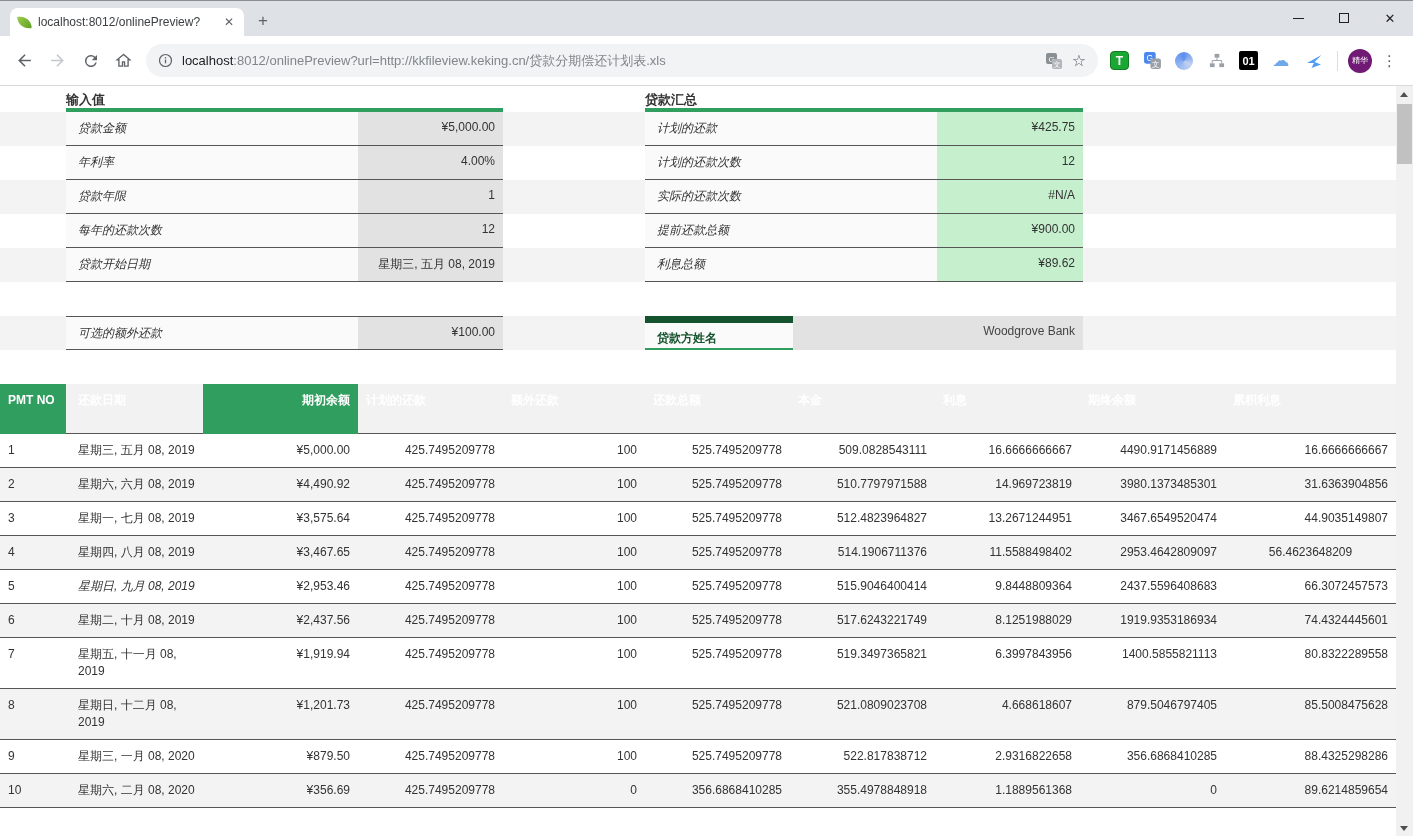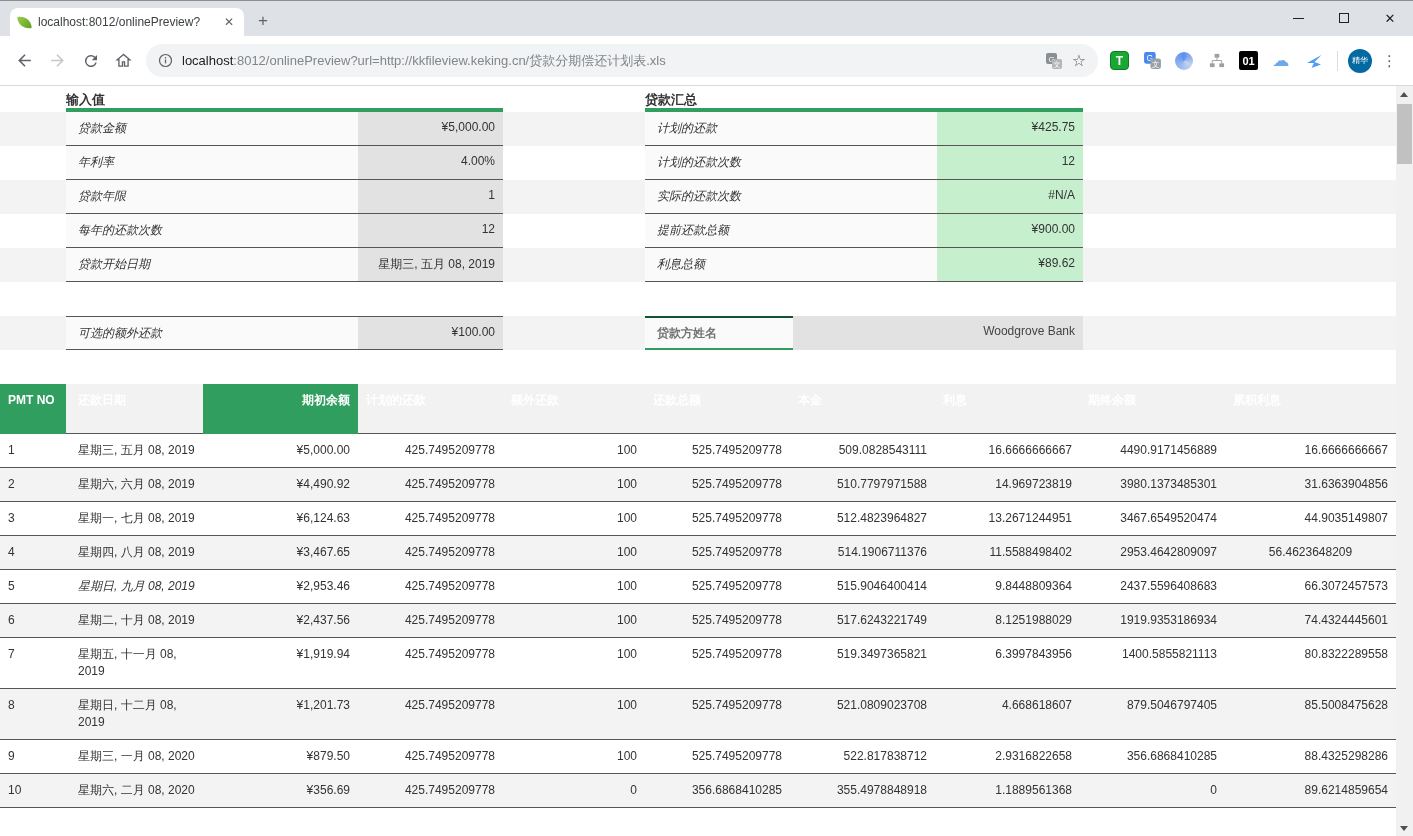--- a/index.html
+++ b/index.html
@@ -46,21 +46,21 @@
   .ext-area { display:flex; align-items:center; gap:13px; margin:0 10px 0 6px; flex:0 0 auto; }
   .ext { width:20px; height:20px; display:flex; align-items:center; justify-content:center; }
   .tamper { width:19px; height:19px; background:#1ba733; border-radius:4px; color:#fff; font-weight:bold; font-size:12px;
             display:flex; align-items:center; justify-content:center; border:1px solid #0e7d22; }
   .badge01 { width:19px; height:19px; background:#000; color:#fff; font-weight:bold; font-size:11px;
              display:flex; align-items:center; justify-content:center; border-radius:2px; }
   .swirl { width:18px; height:18px; border-radius:50%;
            background:conic-gradient(#5b8def,#c3d3ee,#8fb3f2,#5b8def); }
   .cloud { color:#6fa8e8; font-size:17px; line-height:1; }
   .sep { width:1px; height:20px; background:#dcdde0; }
-  .avatar { width:24px; height:24px; border-radius:50%; background:#0369a1; color:#fff; font-size:8px;
+  .avatar { width:24px; height:24px; border-radius:50%; background:#701a75; color:#fff; font-size:8px;
             display:flex; align-items:center; justify-content:center; flex:0 0 auto; }
   .kebab { font-size:15px; color:#5f6368; padding:0 8px 0 10px; letter-spacing:0; }
 
   
   .content { position:relative; height:751px; background:#fff; overflow:hidden; }
   .sheet { margin-right:17px; width:1396px; font-size:12px; color:#333; }
 
   .sec-row { display:flex; height:26px; background:#fff; }
   .sec-left, .sec-right { border-bottom:4px solid #2f9e5f; font-weight:bold; font-size:13px; padding-top:5px; color:#333; }
   .sec-left  { margin-left:66px; width:437px; }
@@ -70,22 +70,22 @@
   .pair-row.stripe { background:#f3f3f3; }
   .tbl-left  { margin-left:66px;  width:437px; display:flex; border-bottom:1px solid #565656; }
   .tbl-right { margin-left:142px; width:438px; display:flex; border-bottom:1px solid #565656; }
   .tbl-left.topline { border-top:1px solid #565656; }
   .tbl-right.lender { border-bottom:none; }
   .cell-lbl { flex:1; font-style:italic; padding:8px 0 0 12px; background:#fafafa; white-space:nowrap; overflow:hidden; }
   .cell-val { width:145px; text-align:right; padding:8px 8px 0 0; white-space:nowrap; }
   .tbl-right .cell-val { width:146px; }
   .grey { background:#e2e2e2; }
   .lightgreen { background:#c6efce; }
-  .lender-lbl { width:148px; color:#737373; font-weight:bold; padding:7px 0 0 12px; background:#fafafa;
-                border-top:2px solid #14532d; border-bottom:2px solid #2f9e5f; white-space:nowrap; }
+  .lender-lbl { width:148px; color:#14532d; font-weight:bold; padding:7px 0 0 12px; background:#fafafa;
+                border-top:7px solid #14532d; border-bottom:2px solid #2f9e5f; white-space:nowrap; }
   .lender-val { flex:1; background:#e2e2e2; text-align:right; padding:8px 8px 0 0; color:#444; }
 
   .blank-row { height:34px; background:#fff; }
 
   
   .trow { display:flex; height:34px; background:#fff; }
   .trow.stripe { background:#f3f3f3; }
   .trow.tall { height:51px; }
   .tcell { padding:8px 8px 0 8px; line-height:17px; white-space:nowrap; overflow:hidden;
            border-bottom:1px solid #565656; }
@@ -307,21 +307,21 @@
             <div class="tcell d4" style="width: 142px; text-align: right;">100</div>
             <div class="tcell d5" style="width: 145px; text-align: right;">525.7495209778</div>
             <div class="tcell d6" style="width: 145px; text-align: right;">510.7797971588</div>
             <div class="tcell d7" style="width: 145px; text-align: right;">14.969723819</div>
             <div class="tcell d8" style="width: 145px; text-align: right;">3980.1373485301</div>
             <div class="tcell d9" style="width: 171px; text-align: right;">31.6363904856</div>
           </div>
           <div class="trow">
             <div class="tcell d0" style="width: 66px; text-align: left;">3</div>
             <div class="tcell d1" style="width: 137px; text-align: left;">星期一, 七月 08, 2019</div>
-            <div class="tcell d2" style="width: 155px; text-align: right;">¥6,124.63</div>
+            <div class="tcell d2" style="width: 155px; text-align: right;">¥3,575.64</div>
             <div class="tcell d3" style="width: 145px; text-align: right;">425.7495209778</div>
             <div class="tcell d4" style="width: 142px; text-align: right;">100</div>
             <div class="tcell d5" style="width: 145px; text-align: right;">525.7495209778</div>
             <div class="tcell d6" style="width: 145px; text-align: right;">512.4823964827</div>
             <div class="tcell d7" style="width: 145px; text-align: right;">13.2671244951</div>
             <div class="tcell d8" style="width: 145px; text-align: right;">3467.6549520474</div>
             <div class="tcell d9" style="width: 171px; text-align: right;">44.9035149807</div>
           </div>
           <div class="trow stripe">
             <div class="tcell d0" style="width: 66px; text-align: left;">4</div>

